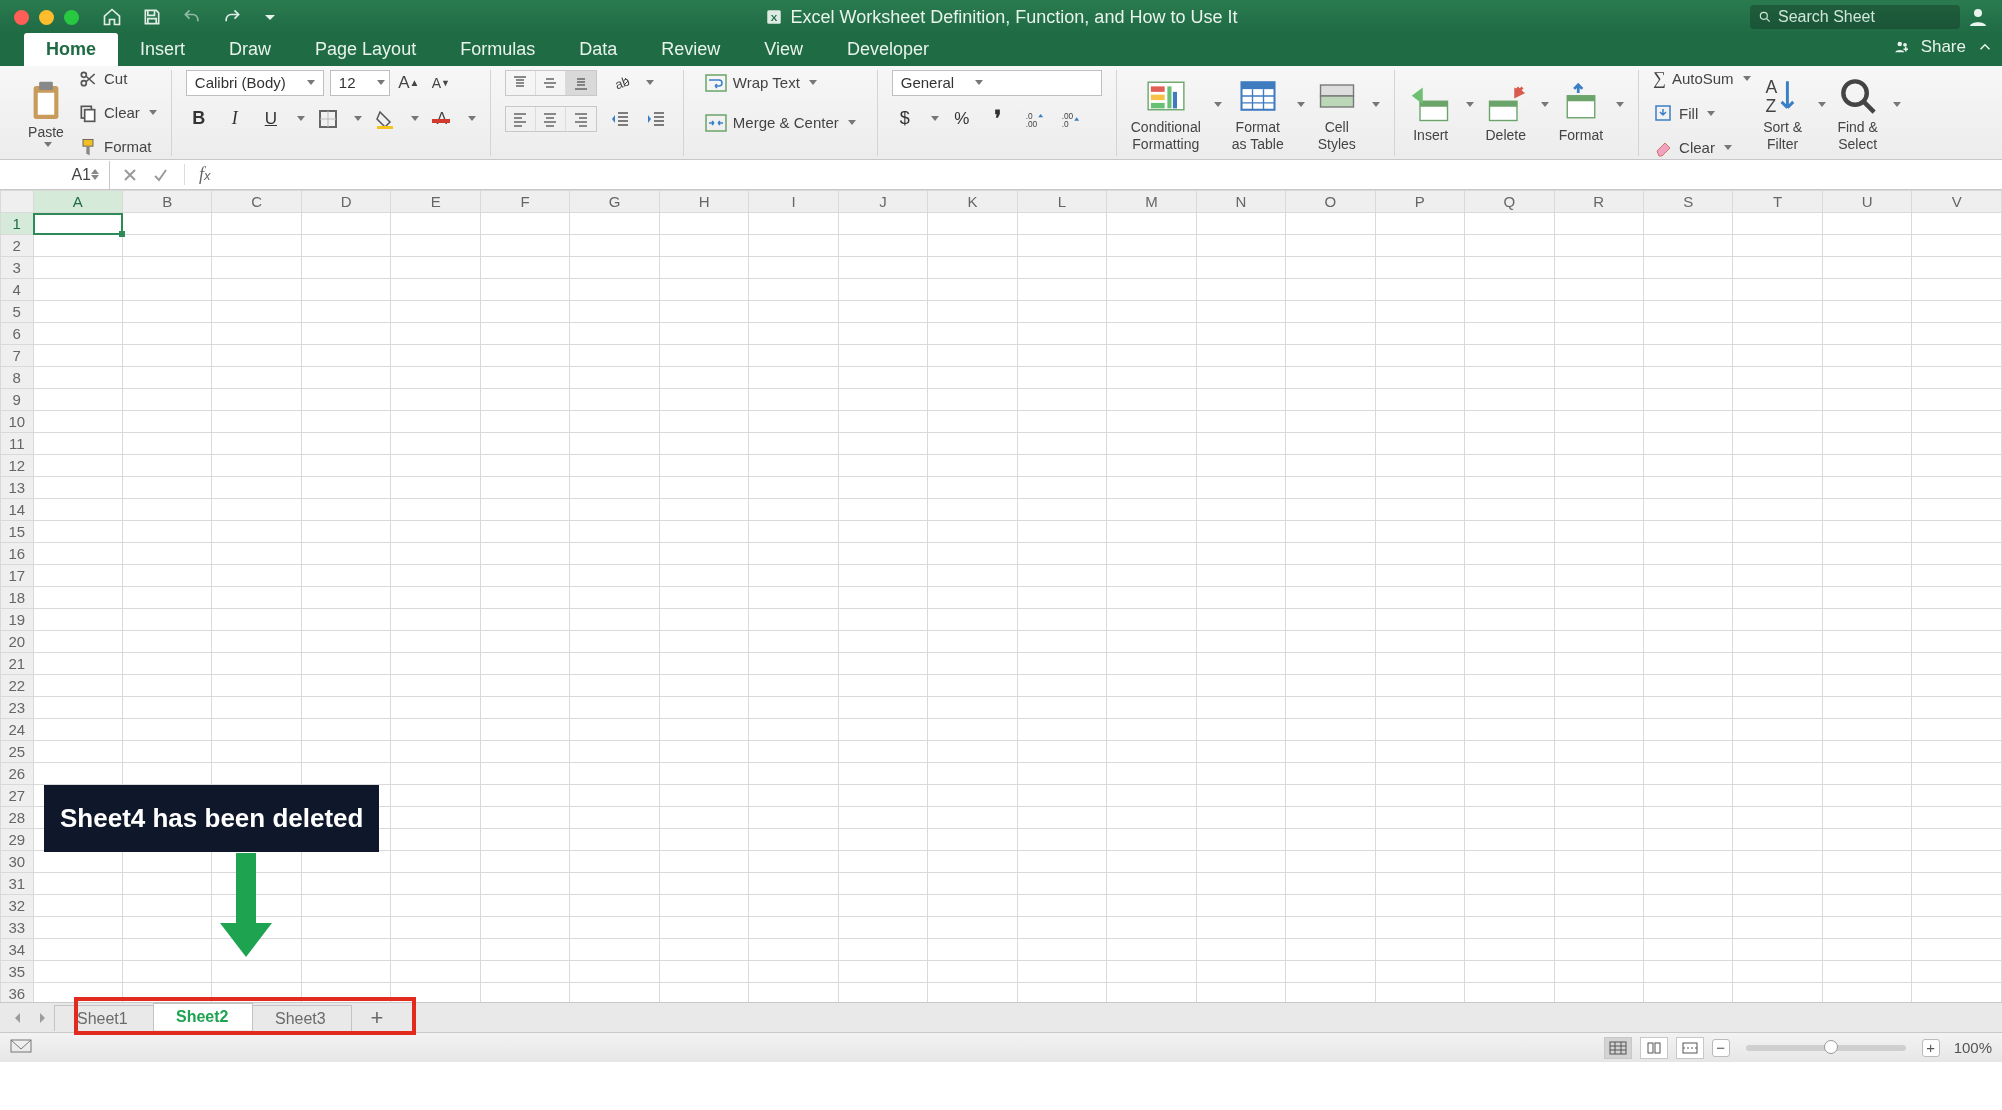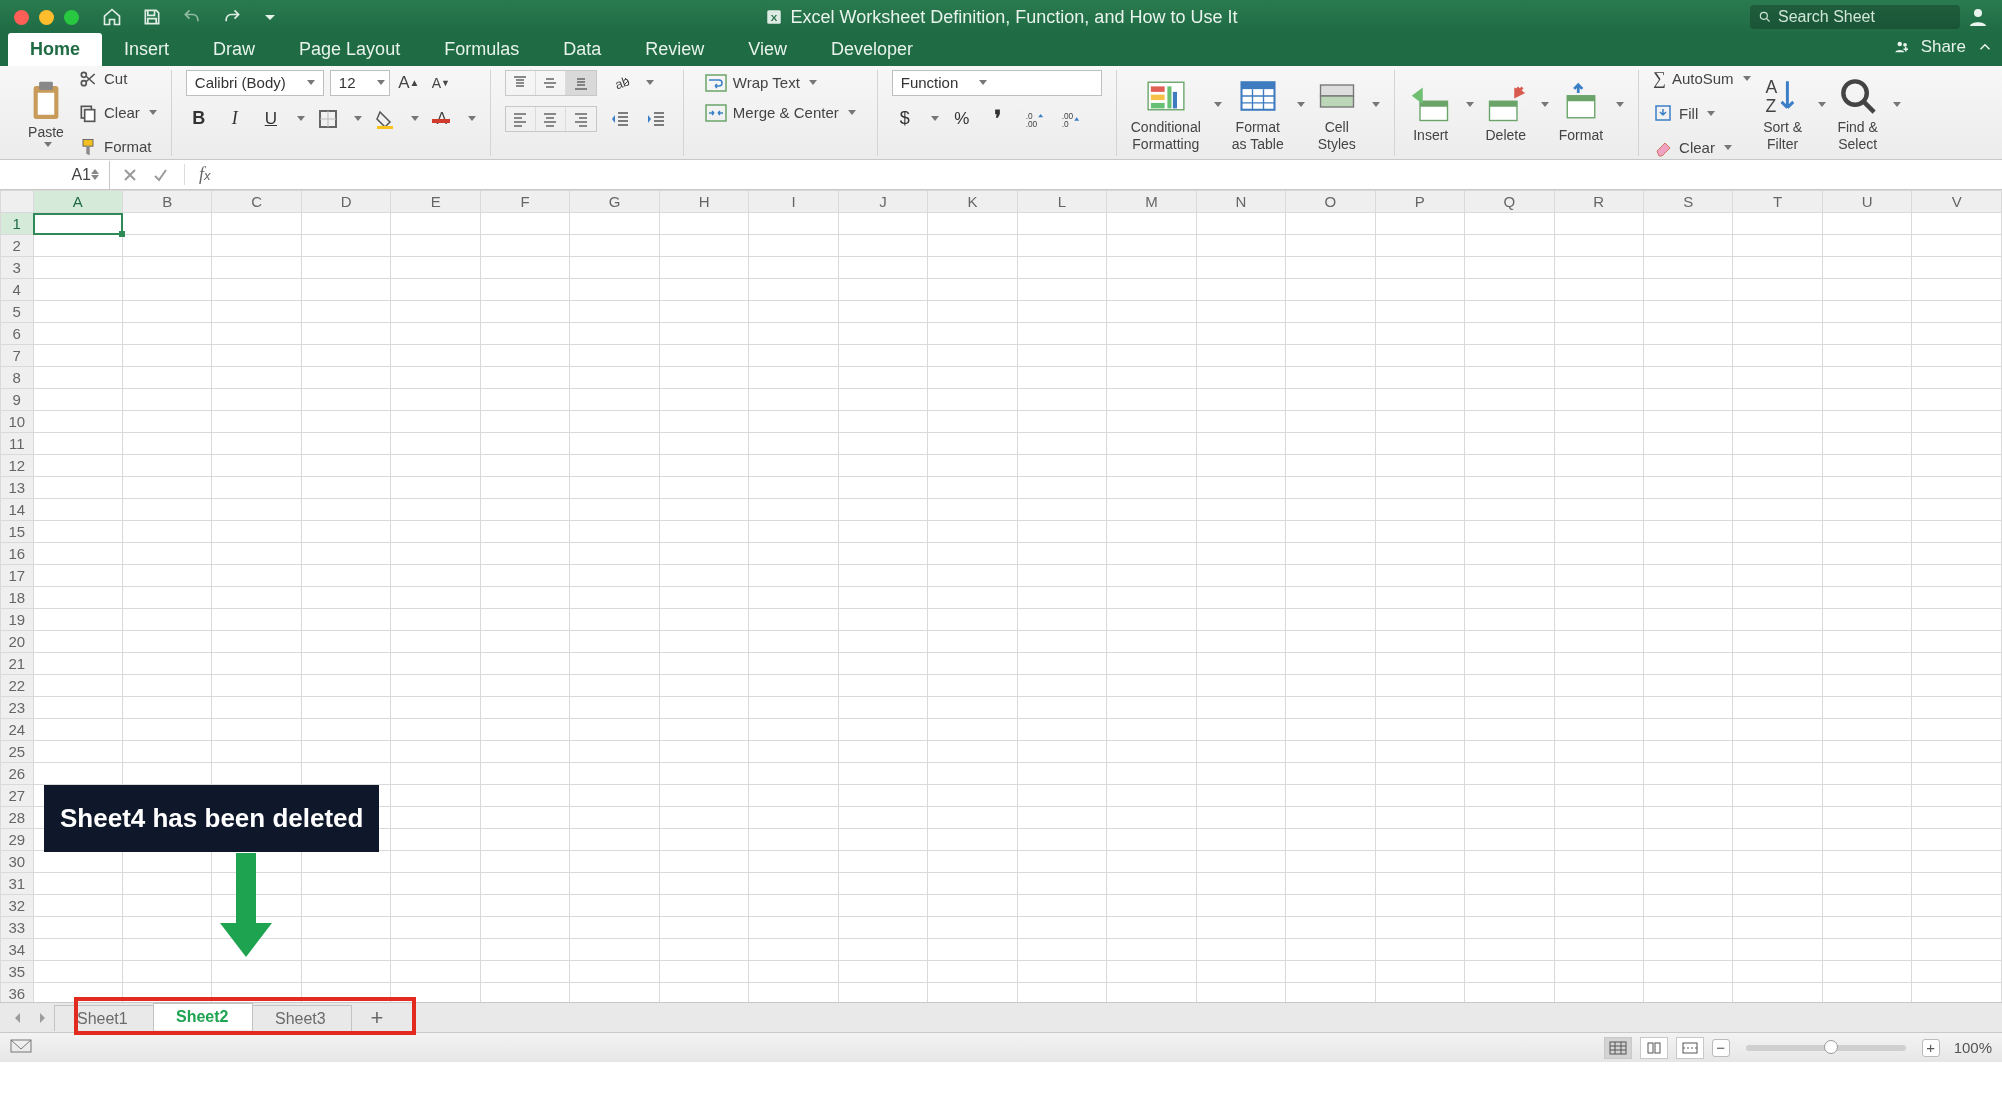--- a/index.html
+++ b/index.html
@@ -18,21 +18,21 @@
   .title-icons .ic svg{width:20px;height:20px;fill:#eaf4ee;stroke:#eaf4ee;}
   .titlebar .wintitle { position:absolute; left:0; right:0; text-align:center;
     font-size:18px; font-weight:500; display:flex; gap:8px; justify-content:center; align-items:center; pointer-events:none;}
   .titlebar .search { margin-left:auto; display:flex; align-items:center; gap:6px; margin-right:12px;}
   .titlebar .search .box {background:rgba(0,0,0,.22); border-radius:4px; height:24px; width:210px;
     display:flex; align-items:center; gap:6px; padding:0 8px; color:#cfe6d8; font-size:16px;}
   .titlebar .search .box svg{width:14px;height:14px;fill:#cfe6d8;}
   .tri{width:0;height:0;border-left:5px solid transparent;border-right:5px solid transparent;border-top:5px solid #e8f3ec;display:inline-block;margin-left:4px;}
   
   
-  .menurow { height:32px; background:#1F6B44; display:flex; align-items:flex-end; color:#e8f3ec; padding-left:8px; position:relative;}
+  .menurow { height:32px; background:#1F6B44; display:flex; align-items:flex-end; color:#e8f3ec; padding-left:24px; position:relative;}
   .menurow .tab { padding:6px 22px; font-size:18px; cursor:pointer;}
   .menurow .tab.active { background:#fff; color:#1F6B44; border-top-left-radius:3px;border-top-right-radius:3px; font-weight:600;}
   .menurow .right { position:absolute; right:8px; top:3px; display:flex; align-items:center; gap:10px; font-size:17px;}
   .menurow .right svg{width:18px;height:18px;fill:#e8f3ec;}
   
   
   .ribbon { height:94px; background:linear-gradient(#f7f7f7,#ececec); border-bottom:1px solid #c8c8c8;
     display:flex; align-items:center; font-size:14px; padding:4px 10px; gap:0;}
   .group { height:86px; border-right:1px solid #d4d4d4; padding:0 14px; display:flex; align-items:center; gap:10px;}
   .btncol { display:flex; flex-direction:column; align-items:center; gap:2px; font-size:14px; color:#444; line-height:15px;}
@@ -317,42 +317,42 @@
         </div>
       <div class="toolbtn">
           <svg viewBox="0 0 20 20">
             <path d="M8 4h10M8 8h10M8 12h10M8 16h10" stroke="#555" stroke-width="1.5"></path>
             <path d="M2 6l3 4-3 4" fill="#3a7fc6"></path>
           </svg>
         </div>
     </div>
   </div>
 
-  <div class="group" style="flex-direction:column;gap:4px;align-items:flex-start;">
+  <div class="group" style="flex-direction:column;gap:14px;align-items:flex-start;">
     <div class="longbtn">
       <svg width="22" height="18">
           <rect x="1" y="1" width="20" height="16" fill="none" stroke="#6aa469" stroke-width="1.5"></rect>
           <path d="M4 6h10a3 3 0 0 1 0 6h-4m0 0 2-2m-2 2 2 2" fill="none" stroke="#3a7fc6" stroke-width="1.5"></path>
         </svg>
       <span>Wrap Text</span>
         <span class="dd"></span>
     </div>
     <div class="longbtn">
       <svg width="22" height="18">
           <rect x="1" y="1" width="20" height="16" fill="none" stroke="#6aa469" stroke-width="1.5"></rect>
           <path d="M4 9h5m0 0-2-2m2 2-2 2M18 9h-5m0 0 2-2m-2 2 2 2" stroke="#3a7fc6" stroke-width="1.5" fill="none"></path>
         </svg>
       <span>Merge &amp; Center</span>
         <span class="dd"></span>
     </div>
   </div>
 
   <div class="group" style="flex-direction:column;gap:10px;align-items:flex-start;">
     <div class="combo numfmt">
-        <span>Function</span>
+        <span>General</span>
         <span class="dd"></span>
       </div>
     <div class="toolstrip">
       <div class="toolbtn" style="font-size:18px;">$</div>
         <span class="dd"></span>
       <div class="toolbtn" style="font-size:17px;">%</div>
       <div class="toolbtn" style="font-size:22px;font-weight:700;">❜</div>
       <div class="toolbtn">
           <svg viewBox="0 0 24 20">
             <text x="2" y="10" font-size="10" fill="#444">.0</text>

